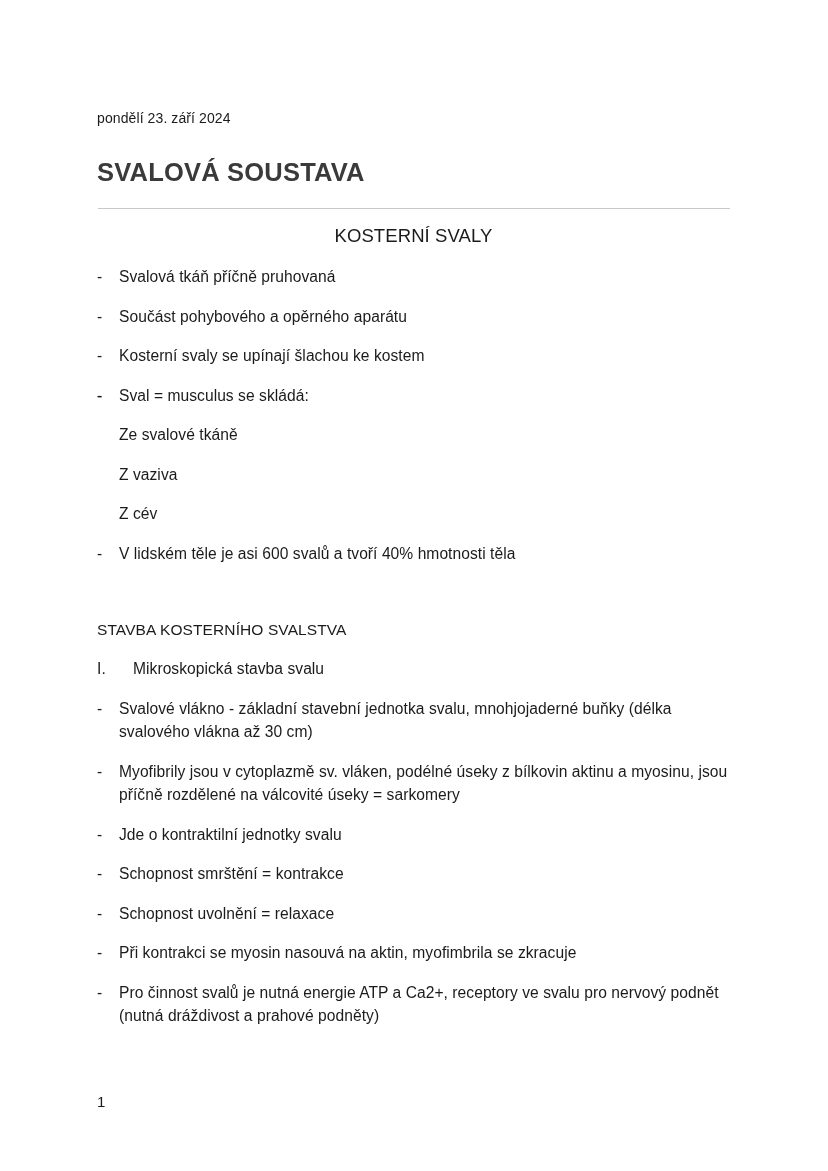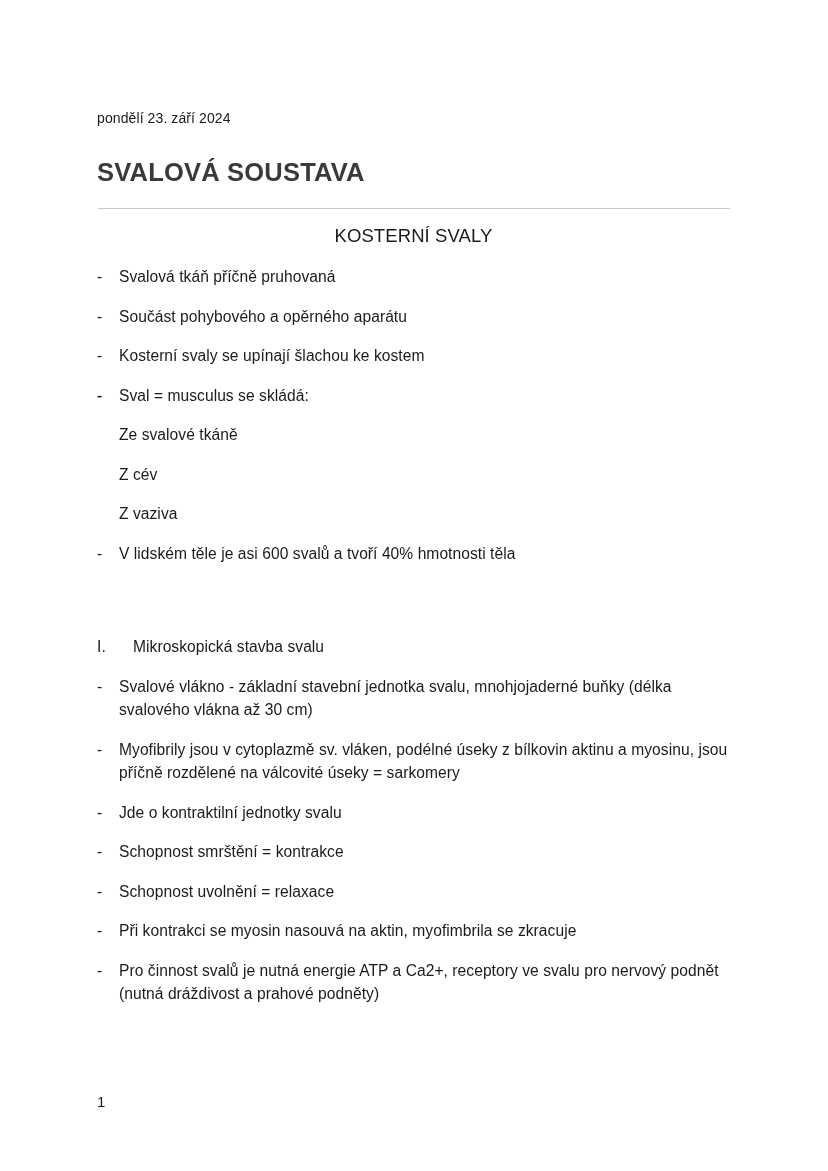--- a/index.html
+++ b/index.html
@@ -134,34 +134,35 @@
     <li class="item">
       <span class="marker">-</span>
       <span>Sval = musculus se skládá:</span>
     </li>
     <li class="item plain">
       
       <span>Ze svalové tkáně</span>
     </li>
     <li class="item plain">
       
-      <span>Z cév</span>
+      <span>Z vaziva</span>
     </li>
     <li class="item plain">
       
-      <span>Z vaziva</span>
+      <span>Z cév</span>
     </li>
     <li class="item">
       <span class="marker">-</span>
       <span>V lidském těle je asi 600 svalů a tvoří 40% hmotnosti těla</span>
     </li>
   </ul>
 
   <div class="block-gap"></div>
 
+  <div class="sub-heading-sm">STAVBA KOSTERNÍHO SVALSTVA</div>
 
   <ul class="list">
     <li class="item roman">
       <span class="marker">I.</span>
       <span>Mikroskopická stavba svalu</span>
     </li>
     <li class="item">
       <span class="marker">-</span>
       <span>Svalové vlákno - základní stavební jednotka svalu, mnohjojaderné buňky (délka svalového vlákna až 30 cm)</span>
     </li>

